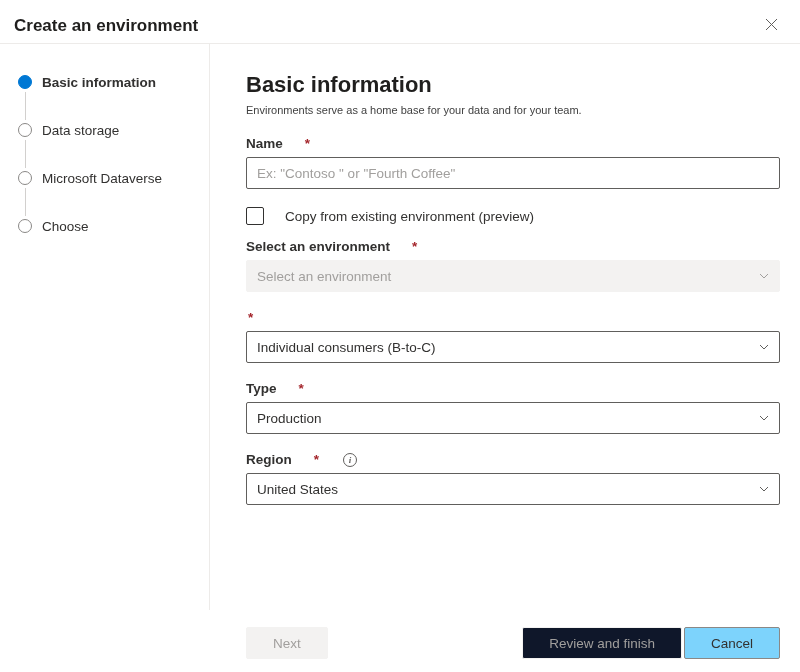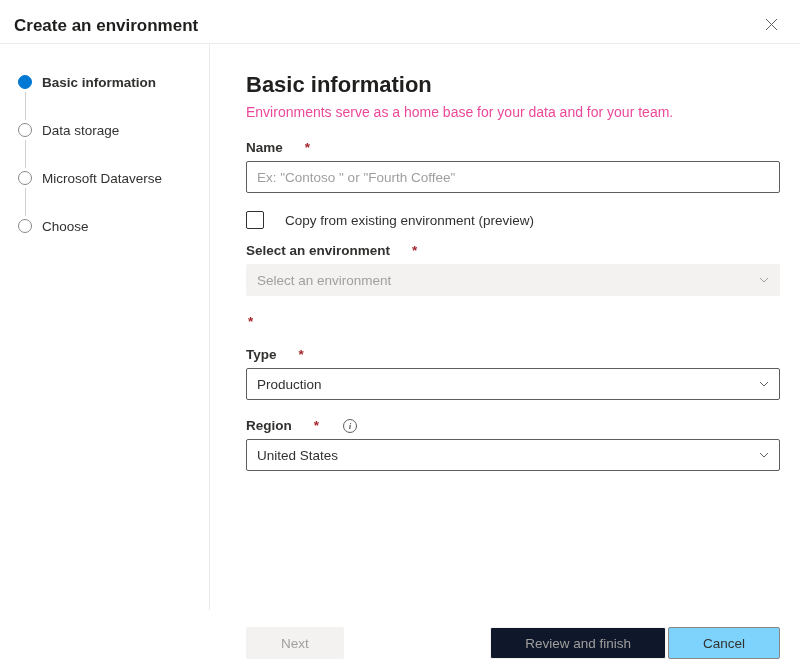--- a/index.html
+++ b/index.html
@@ -83,22 +83,22 @@
       padding: 28px 20px 0 36px;
       overflow-y: auto;
     }
     .main h2 {
       font-size: 22px;
       font-weight: 600;
       color: #201f1e;
       margin-bottom: 6px;
     }
     .subtitle {
-      font-size: 14px;
-      color: #ec4899;
+      font-size: 11px;
+      color: #404040;
       margin-bottom: 20px;
     }
     .field {
       margin-bottom: 18px;
     }
     .field-label {
       font-size: 13.5px;
       font-weight: 600;
       color: #323130;
       margin-bottom: 6px;
@@ -189,21 +189,21 @@
       bottom: 0;
       left: 0;
       right: 0;
       height: 58px;
       display: flex;
       align-items: center;
       padding: 0 20px 0 246px;
     }
     .btn {
       height: 32px;
-      padding: 0 34px;
+      padding: 0 26px;
       font-size: 13.5px;
       font-family: inherit;
       border-radius: 2px;
       cursor: pointer;
       border: 1px solid transparent;
     }
     .btn-next {
       background: #f3f2f1;
       color: #a19f9d;
       border-color: #f3f2f1;
@@ -289,20 +289,28 @@
               <path d="M1 3 L5 7 L9 3" stroke="#a19f9d" stroke-width="1" fill="none"></path>
             </svg>
         </span>
       </div>
     </div>
 
     <div class="field">
       <div class="field-label">
           <span class="required">*</span>
       </div>
+      <div class="select-box">
+        <span>Individual consumers (B-to-C)</span>
+        <span class="chevron">
+          <svg width="10" height="10" viewBox="0 0 10 10">
+              <path d="M1 3 L5 7 L9 3" stroke="#605e5c" stroke-width="1" fill="none"></path>
+            </svg>
+        </span>
+      </div>
     </div>
 
     <div class="field">
       <div class="field-label">
         <span>Type</span>
           <span class="required">*</span>
       </div>
       <div class="select-box">
         <span>Production</span>
         <span class="chevron">

